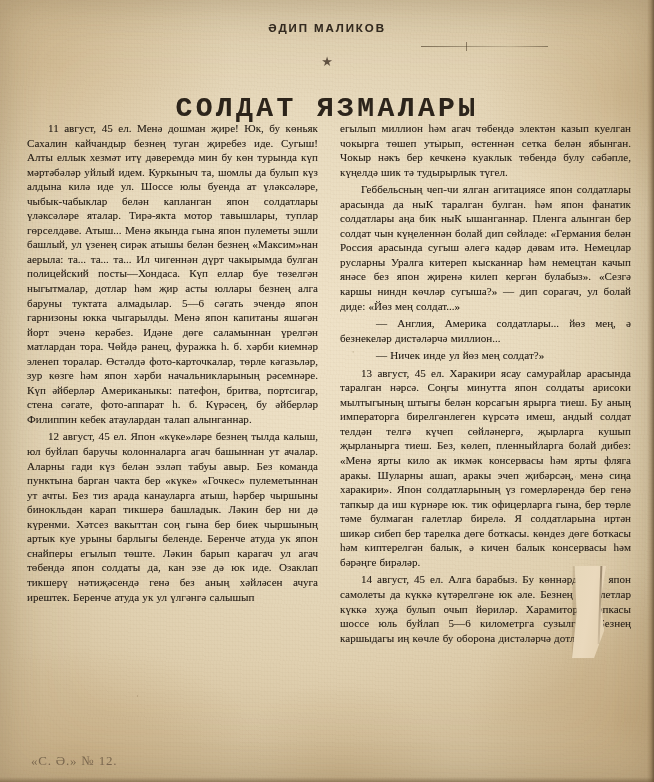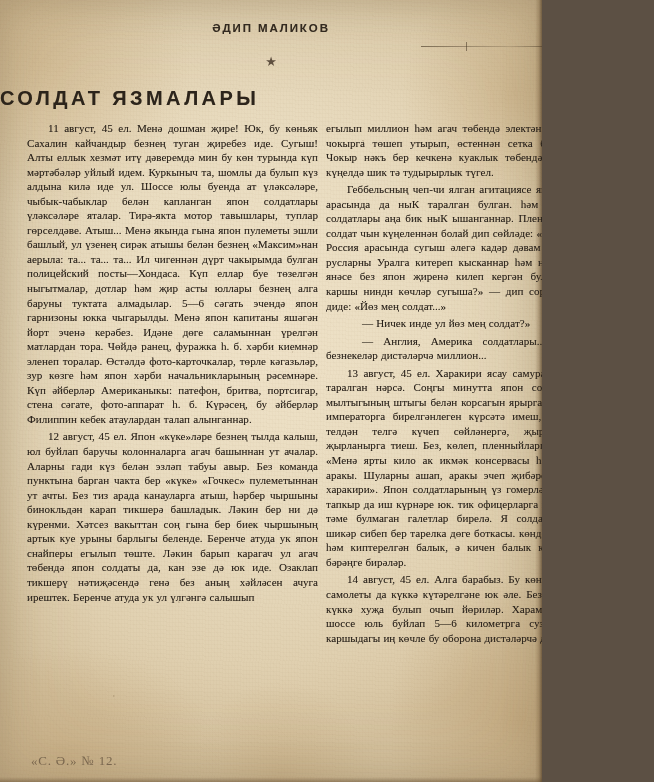--- a/index.html
+++ b/index.html
@@ -7,21 +7,21 @@
     padding: 0;
     background: #5c5044;
   }
   body {
     font-family: "Liberation Serif", serif;
   }
 
   
   #page {
     position: relative;
-    width: 542px;
+    width: 654px;
     height: 782px;
     overflow: hidden;
     background: #e5e5e5;
   }
 
   
   #paper-base {
     position: absolute;
     inset: 0;
     background:
@@ -95,23 +95,23 @@
     text-align: center;
     font-size: 13px;
     line-height: 13px;
     color: #5f5040;
   }
 
   .title {
     position: absolute;
     top: 74px;
     left: 0; right: 0;
-    text-align: left;
-    font-family: Liberation Sans, sans-serif;
-    font-size: 20px;
+    text-align: center;
+    font-family: Liberation Mono, monospace;
+    font-size: 28px;
     letter-spacing: 3.4px;
     color: #2c241b;
   }
 
   
   .edge-rule {
     position: absolute;
     top: 46px;
     left: 421px;
     width: 127px;
@@ -128,21 +128,21 @@
   }
 
   
   .cols {
     position: absolute;
     top: 121px;
     left: 27px;
     width: 604px;
     height: 630px;
     display: flex;
-    gap: 8px;
+    gap: 22px;
   }
   .col {
     width: 291px;
   }
   .col p {
     margin: 0;
     font-family: "Liberation Serif", serif;
     font-size: 11.1px;
     line-height: 14.55px;
     text-align: justify;
@@ -246,22 +246,22 @@
     <div class="cols">
 
       <div class="col">
         <p>11 август, 45 ел. Менә дошман җире! Юк, бу көньяк Сахалин кайчандыр безнең туган җиребез иде. Сугыш! Алты еллык хезмәт итү дәверемдә мин бу көн турында күп мәртәбәләр уйлый идем. Куркыныч та, шомлы да булып күз алдына килә иде ул. Шоссе юлы буенда ат үләксәләре, чыбык-чабыклар белән капланган япон солдатлары үләксәләре яталар. Тирә-якта мотор тавышлары, туплар гөрселдәве. Атыш... Менә якында гына япон пулеметы эшли башлый, ул үзенең сирәк атышы белән безнең «Максим»нан аерыла: та... та... та... Ил чигеннән дүрт чакырымда булган полицейский посты—Хондаса. Күп еллар буе төзелгән ныгытмалар, дотлар һәм җир асты юллары безнең алга баруны туктата алмадылар. 5—6 сәгать эчендә япон гарнизоны юкка чыгарылды. Менә япон капитаны яшәгән йорт эченә керәбез. Идәне дөге саламыннан үрелгән матлардан тора. Чөйдә ранец, фуражка һ. б. хәрби киемнәр эленеп торалар. Өстәлдә фото-карточкалар, төрле кәгазьләр, зур көзге һәм япон хәрби начальникларының рәсемнәре. Күп әйберләр Американыкы: патефон, бритва, портсигар, стена сәгате, фото-аппарат һ. б. Күрәсең, бу әйберләр Филиппин кебек атаулардан талап алынганнар.</p>
         <p>12 август, 45 ел. Япон «күке»ләре безнең тылда калыш, юл буйлап баручы колонналарга агач башыннан ут ачалар. Аларны гади күз белән эзләп табуы авыр. Без команда пунктына барган чакта бер «күке» «Гочкес» пулеметыннан ут ачты. Без тиз арада канауларга атыш, һәрбер чыршыны бинокльдән карап тикшерә башладык. Ләкин бер ни дә күренми. Хәтсез вакыттан соң гына бер биек чыршының артык куе урыны барлыгы беленде. Беренче атуда ук япон снайперы егылып төште. Ләкин барып карагач ул агач төбендә япон солдаты да, кан эзе дә юк иде. Озаклап тикшерү нәтиҗәсендә генә без аның хәйләсен ачуга ирештек. Беренче атуда ук ул үлгәнгә салышып</p>
       </div>
 
       <div class="col">
         <p class="noindent">егылып миллион һәм агач төбендә электән казып куелган чокырга төшеп утырып, өстеннән сетка белән ябынган. Чокыр нәкъ бер кечкенә куаклык төбендә булу сәбәпле, күңелдә шик тә тудырырлык түгел.</p>
         <p>Геббельсның чеп-чи ялган агитациясе япон солдатлары арасында да ныК таралган булган. һәм япон фанатик солдатлары аңа бик ныК ышанганнар. Пленга алынган бер солдат чын күңеленнән болай дип сөйләде: «Германия белән Россия арасында сугыш әлегә кадәр дәвам итә. Немецлар русларны Уралга китереп кысканнар һәм немецтан качып янәсе без япон җиренә килеп кергән булабыз». «Сезгә каршы ниндн көчләр сугыша?» — дип сорагач, ул болай диде: «Йөз мең солдат...»</p>
+        <p class="dash">— Англия, Америка солдатлары... йөз мең, ә безнекеләр дистәләрчә миллион...</p>
         <p class="dash">— Ничек инде ул йөз мең солдат?»</p>
-        <p class="dash">— Англия, Америка солдатлары... йөз мең, ә безнекеләр дистәләрчә миллион...</p>
         <p>13 август, 45 ел. Харакири ясау самурайлар арасында таралган нәрсә. Соңгы минутта япон солдаты арисоки мылтыгының штыгы белән корсагын ярырга тиеш. Бу аның императорга бирелгәнлеген күрсәтә имеш, андый солдат телдән телгә күчеп сөйләнергә, җырларга кушып җырланырга тиеш. Без, көлеп, пленныйларга болай дибез: «Менә ярты кило ак икмәк консервасы һәм ярты фляга аракы. Шуларны ашап, аракы эчеп җибәрсәң, менә сиңа харакири». Япон солдатларының үз гомерләрендә бер генә тапкыр да иш күрнәре юк. тик офицерларга гына, бер төрле тәме булмаган галетлар бирелә. Я солдатларына иртән шикәр сибеп бер тарелка дөге боткасы. көндез дөге боткасы һәм киптерелгән балык, ә кичен балык консервасы һәм бәрәңге бирәләр.</p>
         <p>14 август, 45 ел. Алга барабыз. Бу көннәрдә бер япон самолеты да күккә күтәрелгәне юк әле. Безнең самолетлар күккә хуҗа булып очып йөриләр. Харамитори сопкасы шоссе юль буйлап 5—6 километрга сузылган. Безнең каршыдагы иң көчле бу оборона дистәләрчә дотлар</p>
       </div>
 
     </div>
 
     <div class="footer-note">«С. Ә.» № 12.</div>
 
   </div>
 

